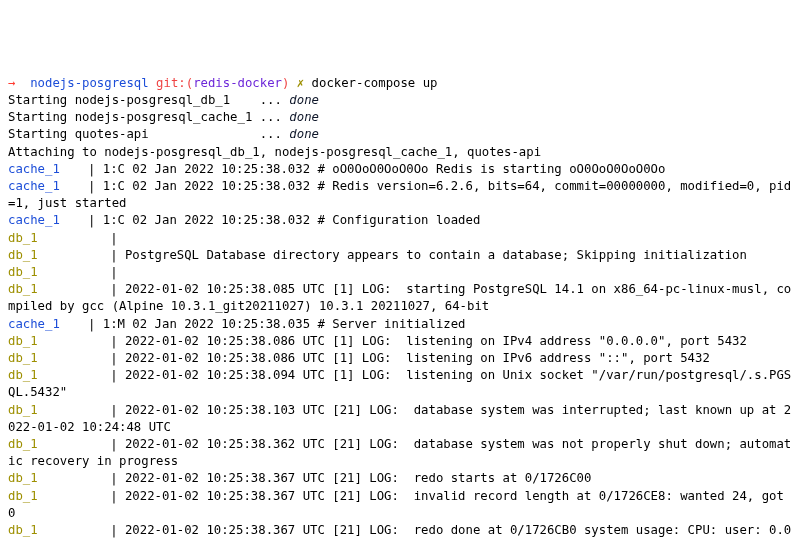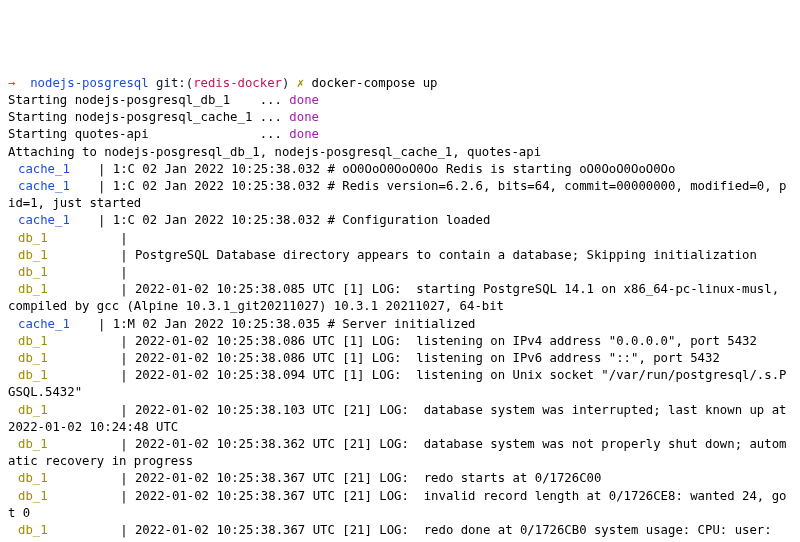--- a/index.html
+++ b/index.html
@@ -8,26 +8,26 @@
       font-family: "Menlo", "Monaco", "Consolas", monospace;
       font-size: 12.3px;
       line-height: 1.4;
       padding: 6px 8px;
       color: #000000;
       white-space: pre-wrap;
       word-break: break-all;
     }
     .arrow { color: #ff3b30; }
     .cyan { color: #1d4ed8; }
-    .blue { color: #0f172a; margin-top: 28px; }
-    .red { color: #be185d; }
+    .blue { color: #ef4444; margin-top: 28px; }
+    .red { color: #6d28d9; }
     .yellow { color: #9d8f00; }
-    .green { color: #a21caf; }
+    .green { color: #0f172a; font-style: italic; }
     .line { display: block; }
-    .label { display: inline-block; min-width: 7.8ch; margin-left: 10px; }
+    .label { display: inline-block; min-width: 7.8ch; }
   </style>
 </head>
 <body>
 
 
 
 <div><span class="line"><span class="arrow">→</span>  <span class="cyan">nodejs-posgresql</span> <span class="blue">git:(</span><span class="red">redis-docker</span><span class="blue">)</span> <span class="yellow">✗</span> <span>docker-compose up</span></span><div id="log-lines"><span class="line"><span>Starting nodejs-posgresql_db_1    ... </span><span class="green">done</span></span><span class="line"><span>Starting nodejs-posgresql_cache_1 ... </span><span class="green">done</span></span><span class="line"><span>Starting quotes-api               ... </span><span class="green">done</span></span><span class="line"><span>Attaching to nodejs-posgresql_db_1, nodejs-posgresql_cache_1, quotes-api</span></span><span class="line"><span class="label cyan">cache_1</span>   <span>| 1:C 02 Jan 2022 10:25:38.032 # oO0OoO0OoO0Oo Redis is starting oO0OoO0OoO0Oo</span></span><span class="line"><span class="label cyan">cache_1</span>   <span>| 1:C 02 Jan 2022 10:25:38.032 # Redis version=6.2.6, bits=64, commit=00000000, modified=0, pid=1, just started</span></span><span class="line"><span class="label cyan">cache_1</span>   <span>| 1:C 02 Jan 2022 10:25:38.032 # Configuration loaded</span></span><span class="line"><span class="label yellow">db_1</span>      <span>| </span></span><span class="line"><span class="label yellow">db_1</span>      <span>| PostgreSQL Database directory appears to contain a database; Skipping initialization</span></span><span class="line"><span class="label yellow">db_1</span>      <span>| </span></span><span class="line"><span class="label yellow">db_1</span>      <span>| 2022-01-02 10:25:38.085 UTC [1] LOG:  starting PostgreSQL 14.1 on x86_64-pc-linux-musl, compiled by gcc (Alpine 10.3.1_git20211027) 10.3.1 20211027, 64-bit</span></span><span class="line"><span class="label cyan">cache_1</span>   <span>| 1:M 02 Jan 2022 10:25:38.035 # Server initialized</span></span><span class="line"><span class="label yellow">db_1</span>      <span>| 2022-01-02 10:25:38.086 UTC [1] LOG:  listening on IPv4 address "0.0.0.0", port 5432</span></span><span class="line"><span class="label yellow">db_1</span>      <span>| 2022-01-02 10:25:38.086 UTC [1] LOG:  listening on IPv6 address "::", port 5432</span></span><span class="line"><span class="label yellow">db_1</span>      <span>| 2022-01-02 10:25:38.094 UTC [1] LOG:  listening on Unix socket "/var/run/postgresql/.s.PGSQL.5432"</span></span><span class="line"><span class="label yellow">db_1</span>      <span>| 2022-01-02 10:25:38.103 UTC [21] LOG:  database system was interrupted; last known up at 2022-01-02 10:24:48 UTC</span></span><span class="line"><span class="label yellow">db_1</span>      <span>| 2022-01-02 10:25:38.362 UTC [21] LOG:  database system was not properly shut down; automatic recovery in progress</span></span><span class="line"><span class="label yellow">db_1</span>      <span>| 2022-01-02 10:25:38.367 UTC [21] LOG:  redo starts at 0/1726C00</span></span><span class="line"><span class="label yellow">db_1</span>      <span>| 2022-01-02 10:25:38.367 UTC [21] LOG:  invalid record length at 0/1726CE8: wanted 24, got 0</span></span><span class="line"><span class="label yellow">db_1</span>      <span>| 2022-01-02 10:25:38.367 UTC [21] LOG:  redo done at 0/1726CB0 system usage: CPU: user: 0.00 s, system: 0.00 s, elapsed: 0.00 s</span></span></div></div>
 
 
 

